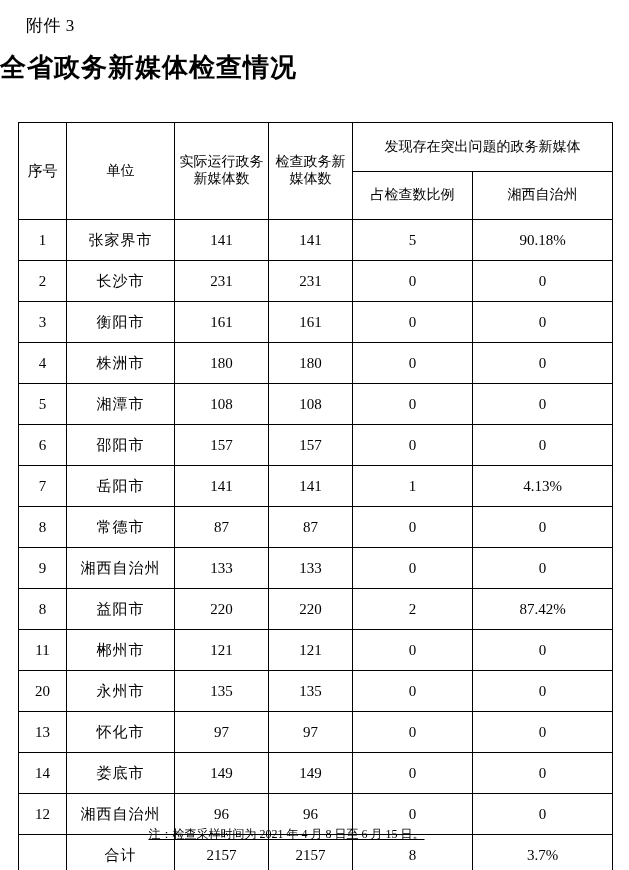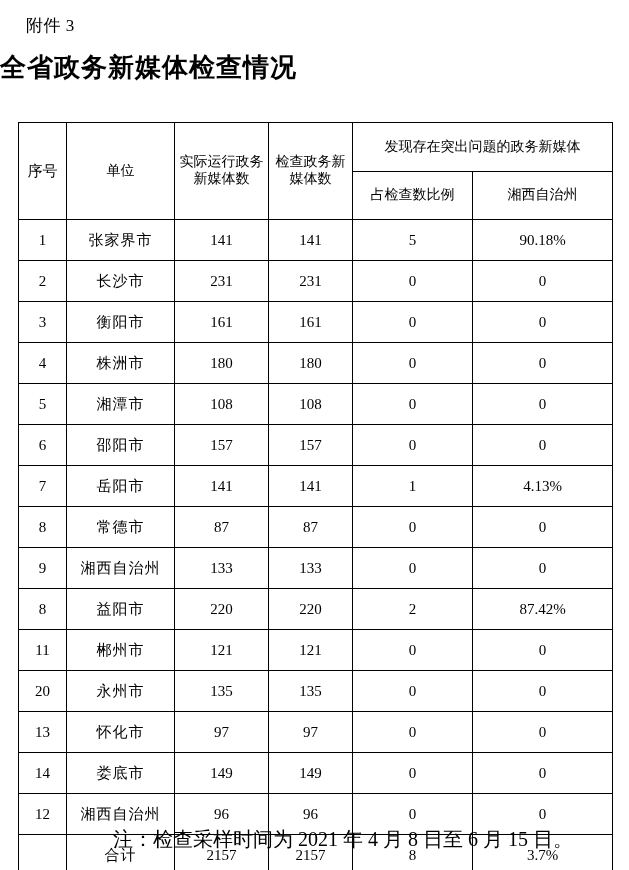--- a/index.html
+++ b/index.html
@@ -86,23 +86,24 @@
     letter-spacing: 1px;
   }
   .total-row td {
     height: 40px;
   }
   .note {
     position: absolute;
     left: 0;
     right: 0;
     top: 826px;
-    text-align: right;
-    font-size: 20px;
-    font-family: "Liberation Serif", "DejaVu Serif", serif;
+    text-align: center;
+    font-size: 12px;
+    font-family: "Liberation Serif", "DejaVu Serif", serif;
+    text-decoration: underline;
   }
   col.c-idx { width: 48px; }
   col.c-unit { width: 108px; }
   col.c-run { width: 94px; }
   col.c-check { width: 84px; }
   col.c-count { width: 120px; }
   col.c-ratio { width: 140px; }
 </style>
 </head>
 <body>

